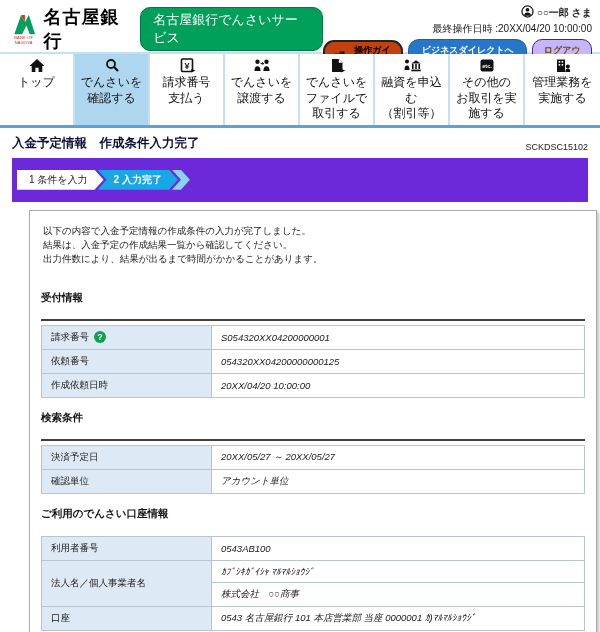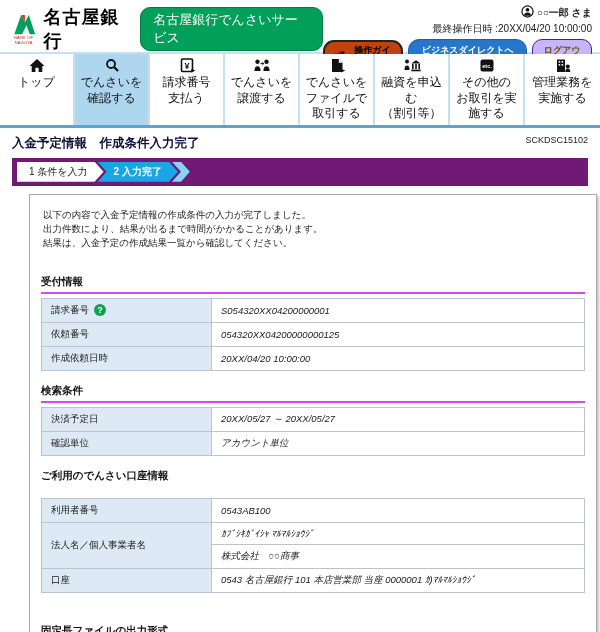--- a/index.html
+++ b/index.html
@@ -23,34 +23,34 @@
   .btn-direct { background: #2677c9; border: 1px solid #1b5fa6; color: #fff; border-radius: 11px; font-size: 9px; font-weight: bold; padding: 4px 9px; cursor: pointer; }
   .btn-logout { background: #c4b5fd; border: 1px solid #4c1d95; color: #6b4a00; border-radius: 10px; font-size: 9px; font-weight: bold; padding: 4px 8px; cursor: pointer; }
   
   .nav { display: flex; border-top: 2px solid #c3e0f4; border-bottom: 3px solid #5ba3d4; }
   .nav-item { width: 75px; text-align: center; padding: 4px 1px 3px; background: #fff; border-right: 2px solid #c3e0f4; cursor: pointer; }
   .nav-item:last-child { border-right: none; }
   .nav-item.active { background: #aed6ef; }
   .nav-icon { height: 16px; margin-bottom: 1px; }
   .nav-label { font-size: 12px; line-height: 1.3; color: #111; }
   
-  .title-row { display: flex; justify-content: space-between; padding: 7px 12px 3px; }
+  .title-row { display: flex; justify-content: space-between; align-items: flex-end; padding: 7px 12px 3px; }
   .page-title { font-size: 12.5px; font-weight: bold; color: #10103c; }
   .screen-id { font-size: 9px; color: #222; }
-  .steps { margin: 3px 12px 8px; background: #701a75; padding: 4px 5px; display: flex; align-items: center; }
+  .steps { margin: 3px 12px 8px; background: #6d28d9; padding: 12px 5px; display: flex; align-items: center; }
   .step { font-size: 10px; height: 20px; line-height: 20px; padding: 0 16px 0 12px; white-space: nowrap; }
   .step-1 { background: #fff; color: #222; clip-path: polygon(0 0, calc(100% - 9px) 0, 100% 50%, calc(100% - 9px) 100%, 0 100%); }
   .step-2 { background: #18a7e4; color: #fff; font-weight: bold; margin-left: -6px; padding-left: 16px;
             clip-path: polygon(0 0, calc(100% - 9px) 0, 100% 50%, calc(100% - 9px) 100%, 0 100%, 9px 50%); }
   .step-tail { width: 18px; height: 20px; margin-left: -6px; background: #8ad2f2;
             clip-path: polygon(0 0, 9px 0, 18px 50%, 9px 100%, 0 100%, 9px 50%); }
   
   .content-box { margin: 6px 3px 0 29px; border: 1px solid #aaaaaa; box-shadow: 2px 2px 3px rgba(0,0,0,0.25); background: #fff; padding: 11px 11px 10px; height: 468px; }
   .intro { font-size: 9.5px; line-height: 1.5; margin: 2px 0 24px 2px; }
-  .section-heading { font-size: 10.5px; font-weight: bold; color: #111; padding-bottom: 3px; border-bottom: 2px solid #d946ef; margin-bottom: 4px; }
+  .section-heading { font-size: 10.5px; font-weight: bold; color: #111; padding-bottom: 14px; border-bottom: 2px solid #404040; margin-bottom: 4px; }
   .sub-heading { font-size: 10.5px; font-weight: bold; color: #111; margin-bottom: 15px; }
   table.info { width: 100%; border-collapse: collapse; margin-bottom: 13px; }
   table.info td { border: 1px solid #b8c4ce; font-size: 9.5px; padding: 5px 9px; vertical-align: middle; }
   td.lbl { background: #dde9f4; width: 170px; }
   td.val { background: #fff; font-style: italic; }
   .help-icon { display: inline-block; width: 12px; height: 12px; border-radius: 50%; background: #11a050; color: #fff; font-size: 9px; font-weight: bold; text-align: center; line-height: 12px; margin-left: 5px; cursor: pointer; }
   .spacer-lg { height: 18px; }
 </style>
 </head>
 <body>
@@ -199,22 +199,22 @@
 </div>
 <div class="steps">
   <div class="step step-1">1 条件を入力</div>
   <div class="step step-2">2 入力完了</div>
   <div class="step-tail"></div>
 </div>
 
 <div class="content-box">
   <div class="intro">
     <div>以下の内容で入金予定情報の作成条件の入力が完了しました。</div>
+    <div>結果は、入金予定の作成結果一覧から確認してください。</div>
     <div>出力件数により、結果が出るまで時間がかかることがあります。</div>
-    <div>結果は、入金予定の作成結果一覧から確認してください。</div>
   </div>
 
   <div class="section-heading">受付情報</div>
   <table class="info">
     <tbody>
         <tr>
       <td class="lbl"><span>請求番号</span><span class="help-icon">?</span></td>
       <td class="val">S054320XX04200000001</td>
     </tr>
     <tr>

